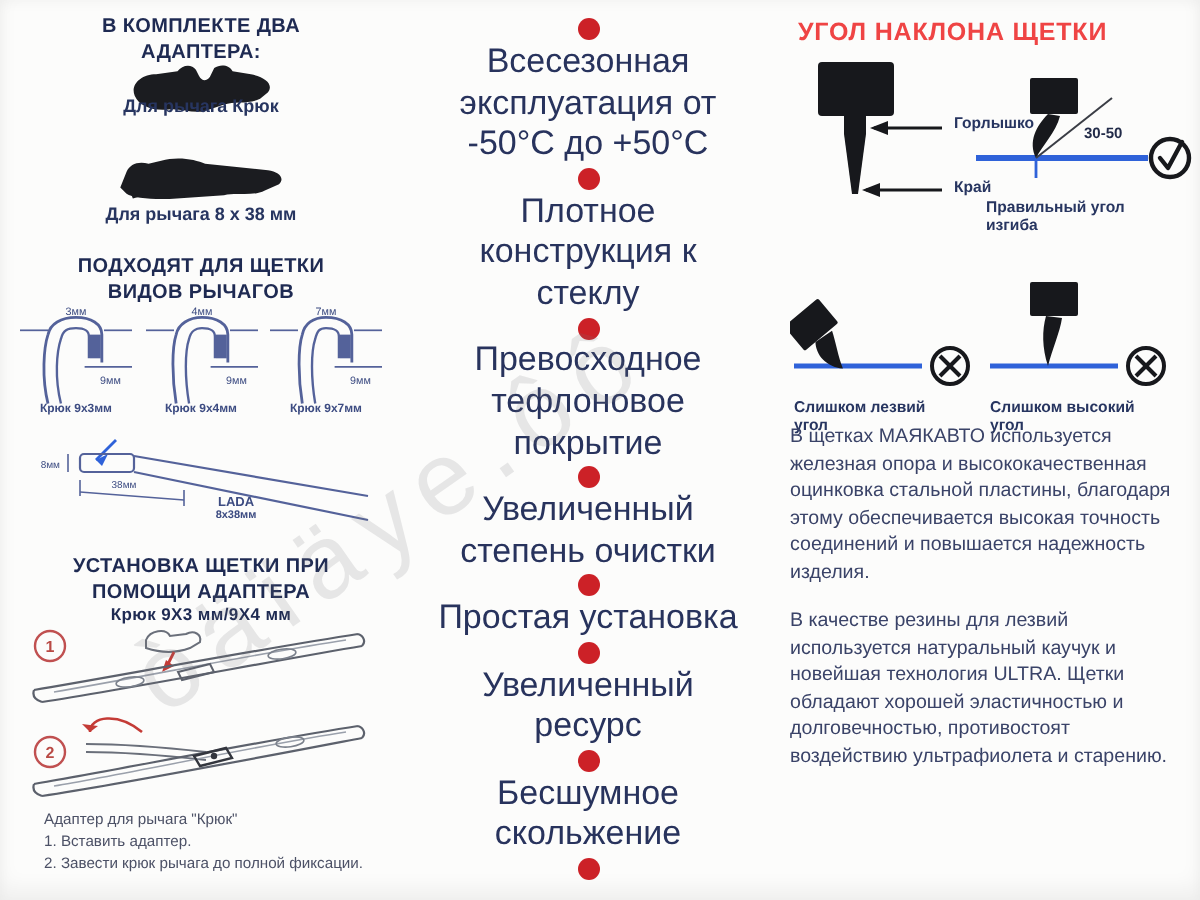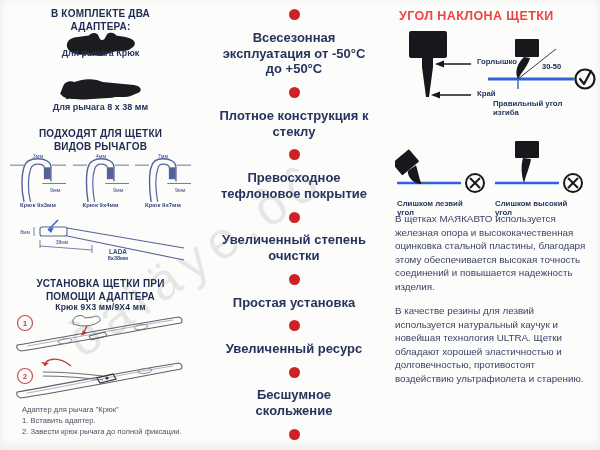--- a/index.html
+++ b/index.html
@@ -30,21 +30,21 @@
   .lada-size{font-size:5.5px;font-weight:700;color:#3d4c82;}
 
   .notes{position:absolute;left:14px;top:404px;width:168px;font-size:7.6px;
          line-height:1.45;color:#4c5166;font-weight:500;}
 
   
   .col-mid{position:absolute;left:200px;top:0;width:188px;height:450px;
     display:flex;flex-direction:column;align-items:center;justify-content:space-between;
     padding:9px 0 10px;box-sizing:border-box;}
   .dot{width:11px;height:11px;border-radius:50%;background:#cc2127;flex:0 0 auto;}
-  .feat{font-size:13px;font-weight:700;line-height:1.22;color:#28335d;
+  .feat{font-size:17px;font-weight:400;line-height:1.22;color:#28335d;
         text-align:center;max-width:152px;}
 
   
   .col-right{position:absolute;left:393px;top:0;width:200px;height:450px;}
   .r-hdr{font-weight:700;font-size:12.5px;letter-spacing:.4px;color:#ef4444;
          padding:9px 0 0 6px;}
   .diag-row{position:relative;width:200px;}
   .dlabel{position:absolute;font-size:7.8px;font-weight:700;color:#273560;line-height:1.2;}
   .paras{position:absolute;left:2px;top:212px;width:197px;}
   .paras p{margin:0 0 11px;font-size:9.8px;line-height:1.38;color:#3a4368;font-weight:500;}

